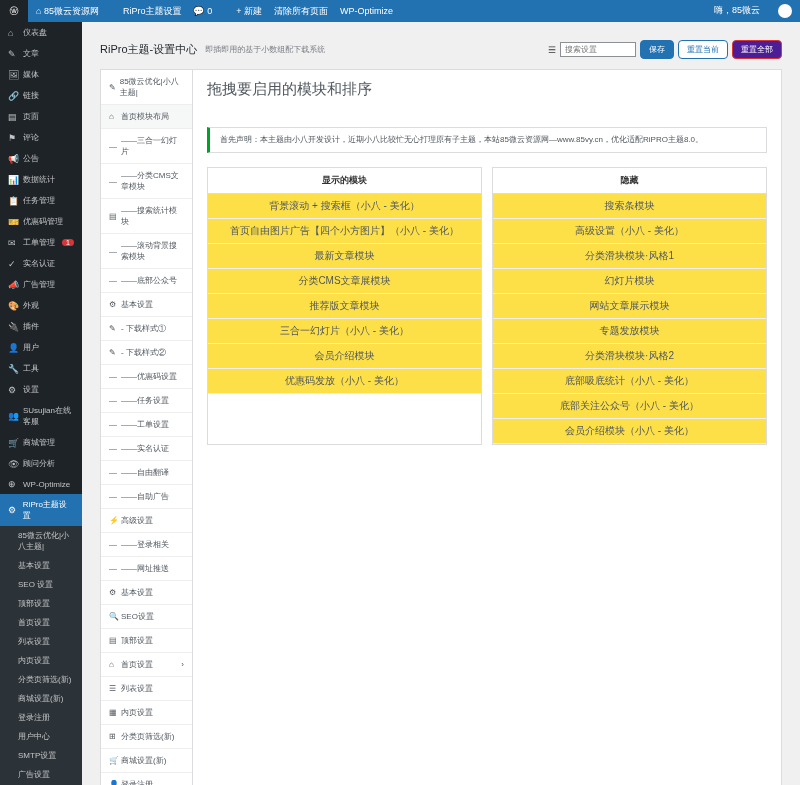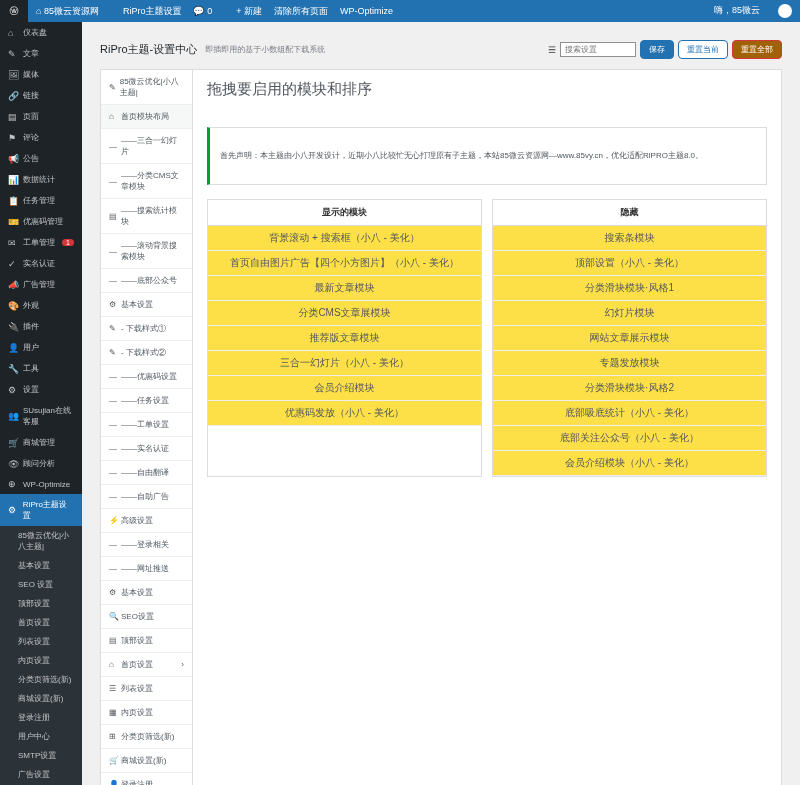--- a/index.html
+++ b/index.html
@@ -19,30 +19,30 @@
 .badge{background:#d63638;color:#fff;border-radius:7px;padding:0 4px;font-size:7px;margin-left:auto}
 .main{flex:1;padding:18px 18px;background:#f0f0f1}
 .page-header{display:flex;align-items:center;margin-bottom:10px}
 .page-title{font-size:11px;font-weight:400;color:#1d2327}
 .page-sub{font-size:8px;color:#787c82;margin-left:8px}
 .header-right{margin-left:auto;display:flex;gap:4px;align-items:center}
 .search-box{border:1px solid #8c8f94;padding:2px 4px;font-size:8px;width:76px}
 .btn{padding:3px 8px;font-size:8px;border:1px solid;cursor:pointer;border-radius:4px}
 .btn-primary{background:#2271b1;color:#fff;border-color:#2271b1}
 .btn-secondary{background:#fff;color:#2271b1;border-color:#2271b1}
-.btn-danger{background:#a16207;color:#fff;border-color:#d63638}
+.btn-danger{background:#4c1d95;color:#fff;border-color:#d63638}
 .content{display:flex;gap:0;background:#fff;border:1px solid #dcdcde}
 .settings-nav{width:92px;border-right:1px solid #dcdcde}
 .nav-item{padding:6px 8px;font-size:8px;border-bottom:1px solid #eee;cursor:pointer;display:flex;align-items:center;gap:4px;color:#50575e}
 .nav-item.active{background:#f6f7f7;font-weight:500}
 .nav-item .nicon{width:8px;font-size:8px}
 .nav-item.has-sub::after{content:"›";margin-left:auto}
 .settings-body{flex:1;padding:10px 14px}
 .body-title{font-size:15px;color:#50575e;margin-bottom:28px}
-.notice{border-left:3px solid #00a32a;background:#fff;border:1px solid #dcdcde;border-left:3px solid #00a32a;padding:22px 10px;font-size:8px;color:#50575e;line-height:1.5;margin-bottom:14px}
+.notice{border-left:3px solid #00a32a;background:#fff;border:1px solid #dcdcde;border-left:3px solid #00a32a;padding:6px 10px;font-size:8px;color:#50575e;line-height:1.5;margin-bottom:14px}
 .cols{display:flex;gap:10px}
 .col{flex:1;border:1px solid #dcdcde}
 .col-h{text-align:center;padding:6px;font-size:9px;font-weight:700;border-bottom:1px solid #dcdcde;background:#fff}
 .mod{padding:5px;text-align:center;font-size:10px;border-bottom:1px solid #eee;cursor:move;color:#50575e;background:#fde047}
 </style>
 </head>
 <body>
 
 <div class="topbar">
   <div class="wp-logo">ⓦ</div>
@@ -315,21 +315,21 @@
                 <div class="mod">推荐版文章模块</div>
                 <div class="mod">三合一幻灯片（小八 - 美化）</div>
                 <div class="mod">会员介绍模块</div>
                 <div class="mod">优惠码发放（小八 - 美化）</div>
               </div>
           </div>
           <div class="col">
             <div class="col-h">隐藏</div>
             <div id="hide-list">
                 <div class="mod">搜索条模块</div>
-                <div class="mod">顶部设置（小八 - 美化）</div>
+                <div class="mod">高级设置（小八 - 美化）</div>
                 <div class="mod">分类滑块模块·风格1</div>
                 <div class="mod">幻灯片模块</div>
                 <div class="mod">网站文章展示模块</div>
                 <div class="mod">专题发放模块</div>
                 <div class="mod">分类滑块模块·风格2</div>
                 <div class="mod">底部吸底统计（小八 - 美化）</div>
                 <div class="mod">底部关注公众号（小八 - 美化）</div>
                 <div class="mod">会员介绍模块（小八 - 美化）</div>
               </div>
           </div>

